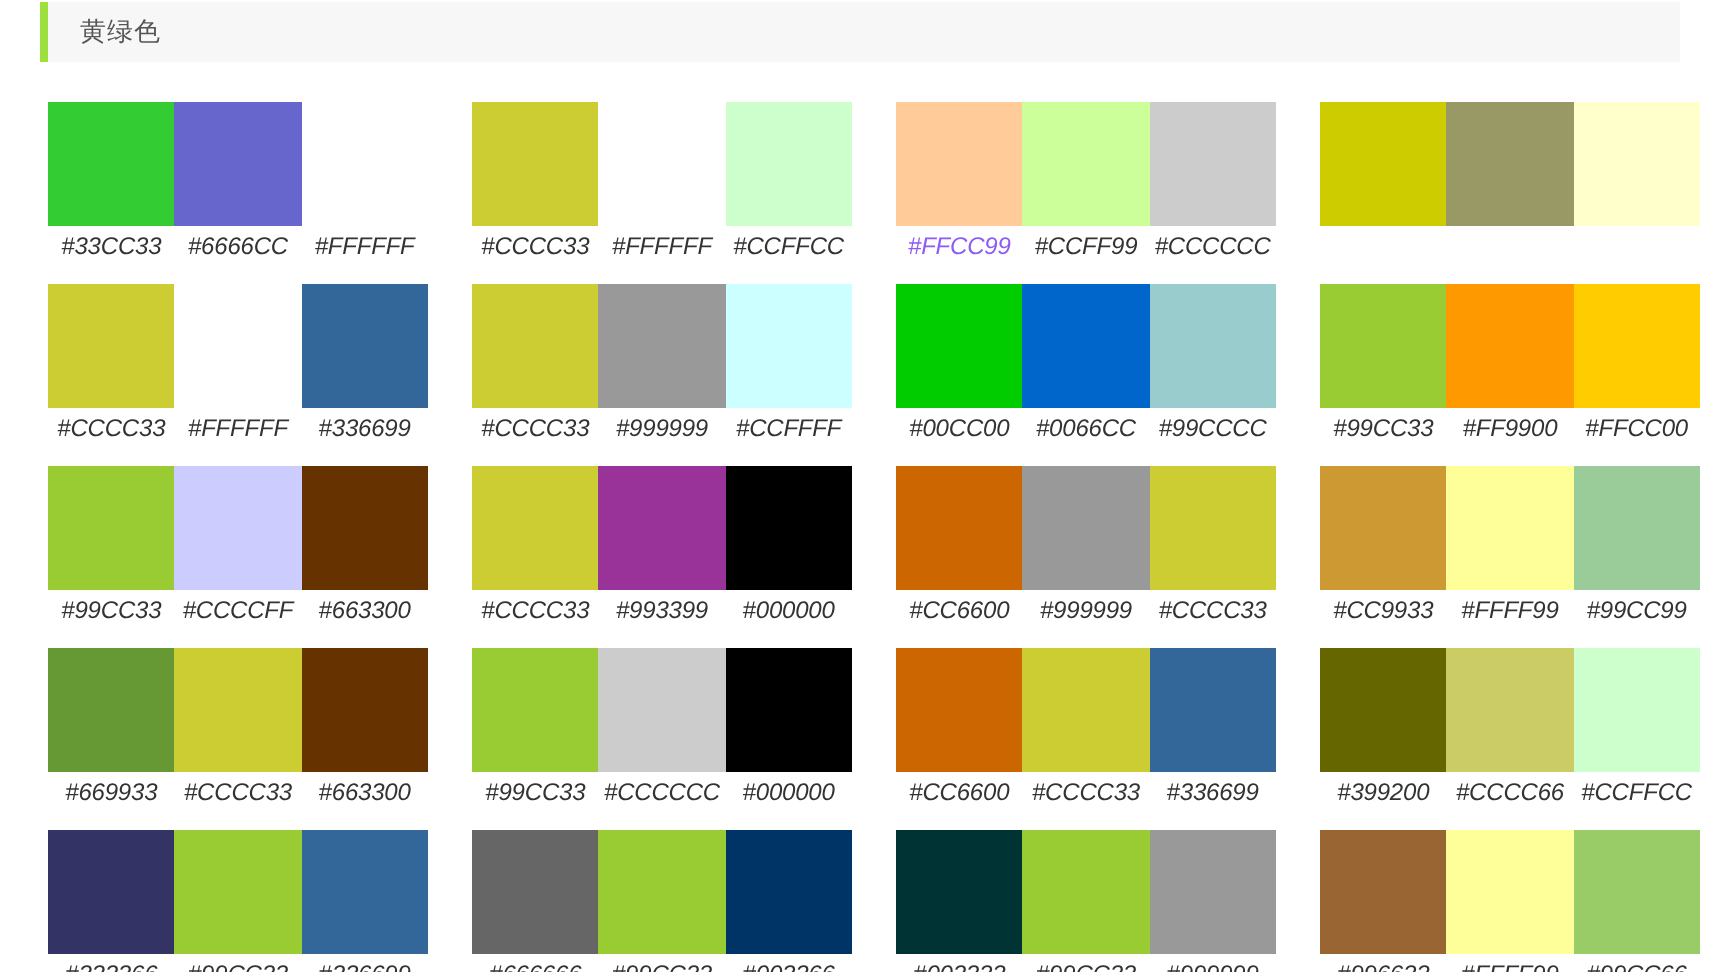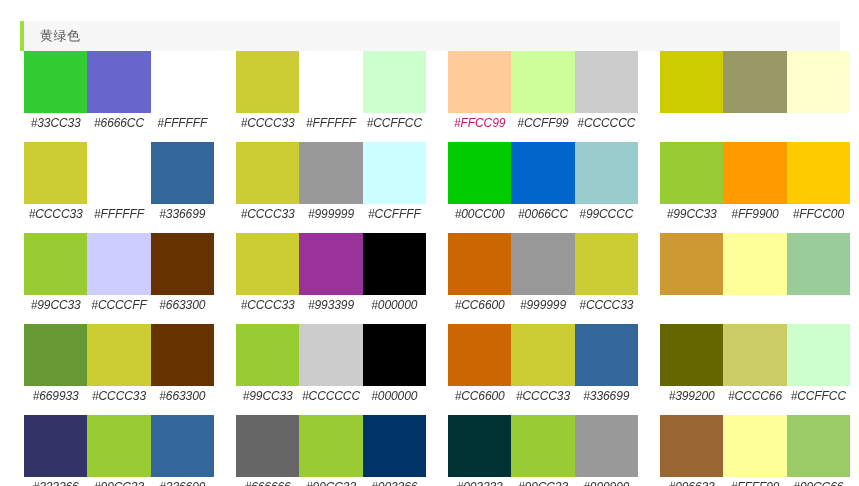--- a/index.html
+++ b/index.html
@@ -14,21 +14,21 @@
     position: relative;
     width: 859px;
     height: 486px;
     background: #FFFFFF;
   }
 
   
   .header {
     position: absolute;
     left: 20px;
-    top: 21px;
+    top: 1px;
     width: 820px;
     height: 30px;
     background: #F7F7F7;
     display: flex;
     align-items: flex-end;
   }
   .header-accent {
     width: 4px;
     height: 30px;
     background: #9BE03C;
@@ -118,21 +118,21 @@
           <div class="label" style="color: rgb(51, 51, 51);">#CCFFCC</div>
         </div>
       </div>
       <div class="group">
         <div class="swatches">
           <div class="swatch" style="background: rgb(255, 204, 153);"></div>
           <div class="swatch" style="background: rgb(204, 255, 153);"></div>
           <div class="swatch" style="background: rgb(204, 204, 204);"></div>
         </div>
         <div class="labels">
-          <div class="label" style="color: #be185d;">#FFCC99</div>
+          <div class="label" style="color: #8b5cf6;">#FFCC99</div>
           <div class="label" style="color: rgb(51, 51, 51);">#CCFF99</div>
           <div class="label" style="color: rgb(51, 51, 51);">#CCCCCC</div>
         </div>
       </div>
       <div class="group">
         <div class="swatches">
           <div class="swatch" style="background: rgb(204, 204, 0);"></div>
           <div class="swatch" style="background: rgb(153, 153, 102);"></div>
           <div class="swatch" style="background: rgb(255, 255, 204);"></div>
         </div>
@@ -220,20 +220,25 @@
           <div class="label" style="color: rgb(51, 51, 51);">#999999</div>
           <div class="label" style="color: rgb(51, 51, 51);">#CCCC33</div>
         </div>
       </div>
       <div class="group">
         <div class="swatches">
           <div class="swatch" style="background: rgb(204, 153, 51);"></div>
           <div class="swatch" style="background: rgb(255, 255, 153);"></div>
           <div class="swatch" style="background: rgb(153, 204, 153);"></div>
         </div>
+        <div class="labels">
+          <div class="label" style="color: rgb(51, 51, 51);">#CC9933</div>
+          <div class="label" style="color: rgb(51, 51, 51);">#FFFF99</div>
+          <div class="label" style="color: rgb(51, 51, 51);">#99CC99</div>
+        </div>
       </div>
       <div class="group">
         <div class="swatches">
           <div class="swatch" style="background: rgb(102, 153, 51);"></div>
           <div class="swatch" style="background: rgb(204, 204, 51);"></div>
           <div class="swatch" style="background: rgb(102, 51, 0);"></div>
         </div>
         <div class="labels">
           <div class="label" style="color: rgb(51, 51, 51);">#669933</div>
           <div class="label" style="color: rgb(51, 51, 51);">#CCCC33</div>

